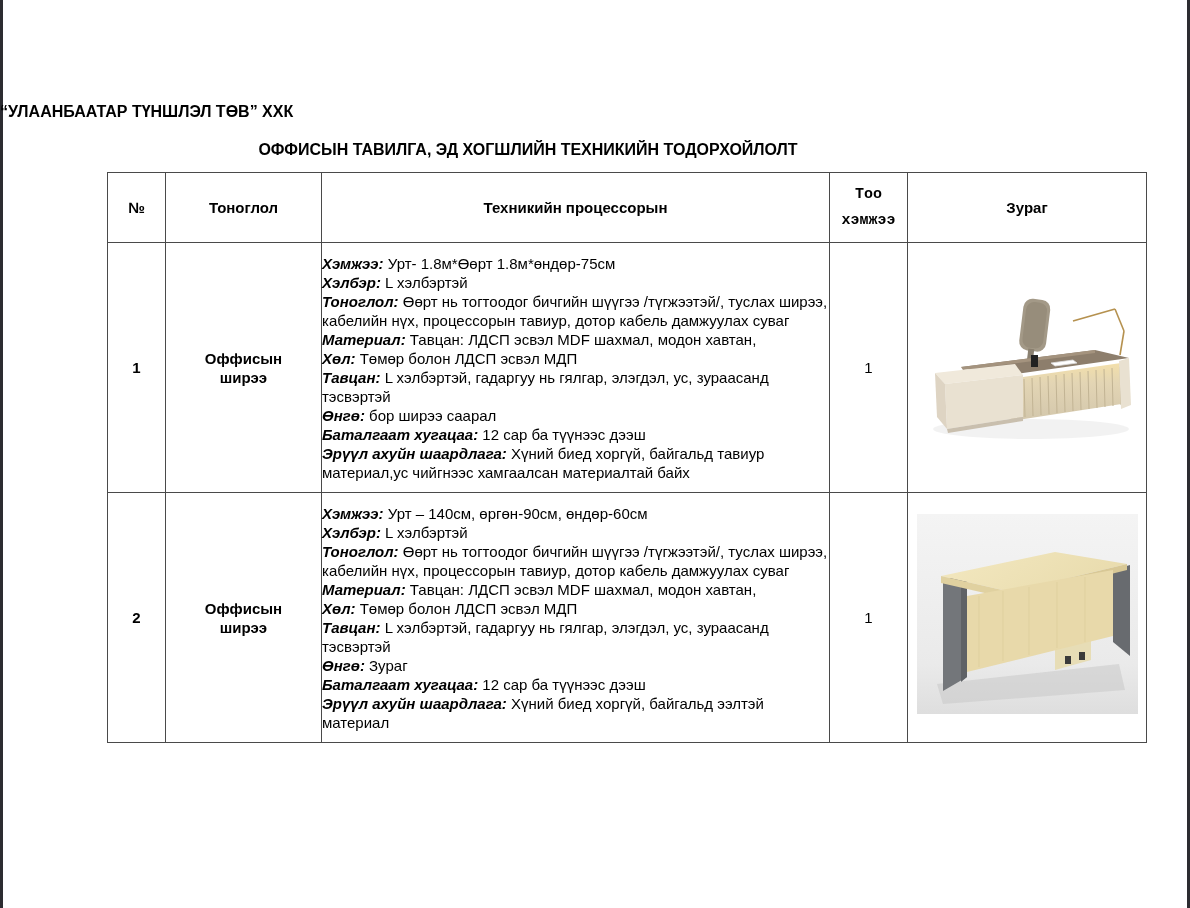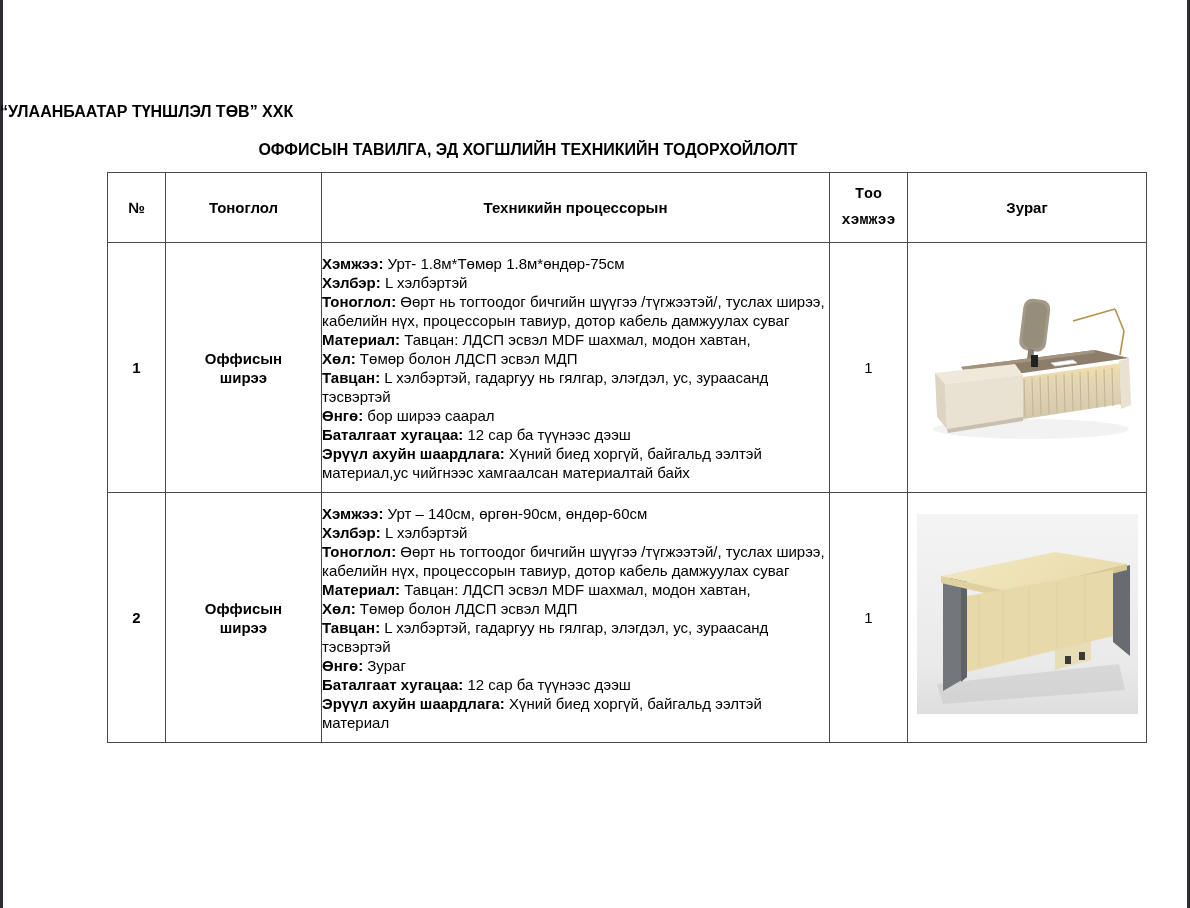--- a/index.html
+++ b/index.html
@@ -22,21 +22,21 @@
   .col-qty{width:78px;}
   .col-img{width:239px;}
   tr.hdr{height:70px;}
   tr.item-row{height:250px;}
   td.no-cell,td.qty-cell{text-align:center;}
   td.no-cell{font-weight:bold;}
   td.furn-cell{text-align:center;}
   .furn-label{font-weight:bold;max-width:95px;margin:12px auto;line-height:19px;}
   td.spec-cell{vertical-align:top;padding:3px 6px 0 7px;}
   .spec-line{line-height:19px;}
-  .spec-line .lbl{font-weight:bold;}
+  .spec-line .lbl{font-weight:bold;font-style:italic;}
   td.img-cell{text-align:center;vertical-align:middle;}
   .qty-hdr{display:block;max-width:66px;margin:0 auto;line-height:26px;font-family:Liberation Mono, monospace;}
 </style>
 </head>
 <body>
 
 <div class="edge-bar edge-left"></div>
 <div class="edge-bar edge-right"></div>
 
 <div class="doc-title">“УЛААНБААТАР ТҮНШЛЭЛ ТӨВ” ХХК</div>
@@ -60,29 +60,29 @@
         </th>
     <th>Зураг</th>
   </tr>
 
   <tr class="item-row">
     <td class="no-cell">1</td>
     <td class="furn-cell">
       <div class="furn-label">Оффисын ширээ</div>
     </td>
     <td class="spec-cell">
-      <div class="spec-line"><span class="lbl">Хэмжээ:</span><span> Урт- 1.8м*Төмөр 1.8м*өндөр-75см</span></div>
+      <div class="spec-line"><span class="lbl">Хэмжээ:</span><span> Урт- 1.8м*Өөрт 1.8м*өндөр-75см</span></div>
       <div class="spec-line"><span class="lbl">Хэлбэр:</span><span> L хэлбэртэй</span></div>
       <div class="spec-line"><span class="lbl">Тоноглол:</span><span> Өөрт нь тогтоодог бичгийн шүүгээ /түгжээтэй/, туслах ширээ, кабелийн нүх, процессорын тавиур, дотор кабель дамжуулах суваг</span></div>
       <div class="spec-line"><span class="lbl">Материал:</span><span> Тавцан: ЛДСП эсвэл MDF шахмал, модон хавтан,</span></div>
       <div class="spec-line"><span class="lbl">Хөл:</span><span> Төмөр болон ЛДСП эсвэл МДП</span></div>
       <div class="spec-line"><span class="lbl">Тавцан:</span><span> L хэлбэртэй, гадаргуу нь гялгар, элэгдэл, ус, зураасанд тэсвэртэй</span></div>
       <div class="spec-line"><span class="lbl">Өнгө:</span><span> бор ширээ саарал</span></div>
       <div class="spec-line"><span class="lbl">Баталгаат хугацаа:</span><span> 12 сар ба түүнээс дээш</span></div>
-      <div class="spec-line"><span class="lbl">Эрүүл ахуйн шаардлага:</span><span> Хүний биед хоргүй, байгальд ээлтэй материал,ус чийгнээс хамгаалсан материалтай байх</span></div>
+      <div class="spec-line"><span class="lbl">Эрүүл ахуйн шаардлага:</span><span> Хүний биед хоргүй, байгальд тавиур материал,ус чийгнээс хамгаалсан материалтай байх</span></div>
     </td>
     <td class="qty-cell">1</td>
     <td class="img-cell">
       <svg width="212" height="178" viewBox="0 0 212 178">
         <defs>
           <linearGradient id="slatGrad" x1="0" y1="0" x2="0" y2="1">
             <stop offset="0" stop-color="#f4e0aa"></stop>
             <stop offset="0.35" stop-color="#e3d5b4"></stop>
             <stop offset="1" stop-color="#d3c7ac"></stop>
           </linearGradient>

